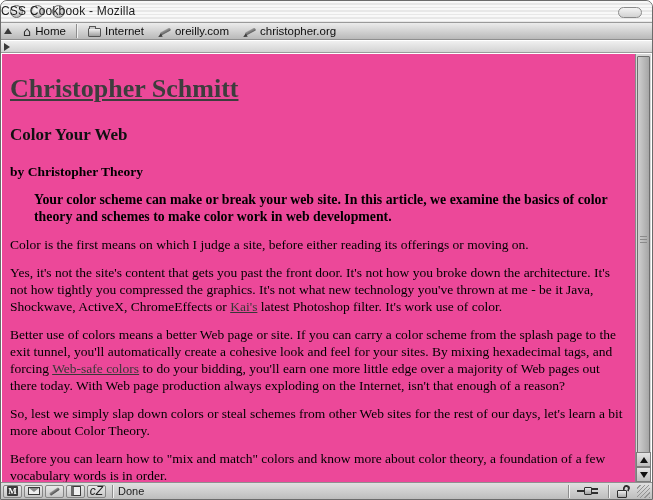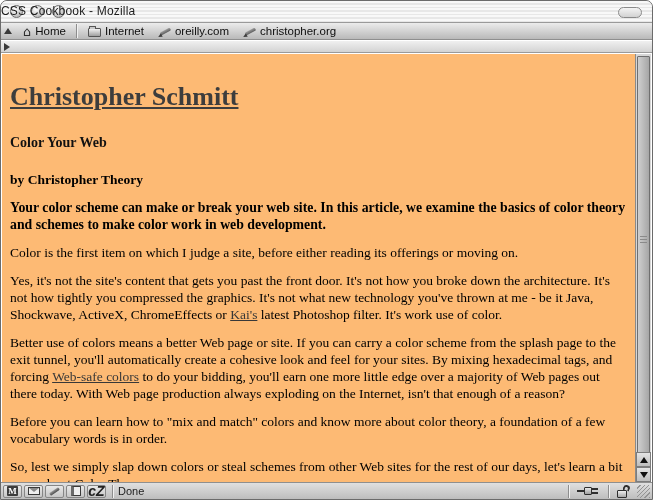--- a/index.html
+++ b/index.html
@@ -66,32 +66,32 @@
   
   .collapsed-bar{
     position:absolute;top:40px;left:0;right:0;height:12px;
     background:linear-gradient(#f0f0f0,#d3d3d3);
     border-bottom:1px solid #9a9a9a;
     display:flex;align-items:center;
   }
   
   .content{
     position:absolute;top:53px;left:1px;right:17px;bottom:17px;
-    background:#fdba74;overflow:hidden;
-    padding:12px 6px 0 8px;
+    background:#ec4899;overflow:hidden;
+    padding:4px 6px 0 8px;
     font-family:"Liberation Serif",serif;color:#000;
   }
   .content h1{
     margin:16px 0 0;font-size:26px;line-height:30px;font-weight:bold;
   }
   .content h1 a{color:#3d3d3d;text-decoration:underline;}
-  .content h2{margin:20px 0 17px;font-size:14px;line-height:22px;font-weight:bold;color:#111;}
+  .content h2{margin:20px 0 17px;font-size:17px;line-height:22px;font-weight:bold;color:#111;}
   .byline{margin:16px 0 0;font-size:14.5px;line-height:17px;font-weight:bold;}
   .content p{margin:11px 0 0;font-size:13.5px;line-height:17px;}
-  .content p.intro{font-weight:bold;font-size:13.8px;}
+  .content p.intro{font-weight:bold;font-size:13.8px;margin-left:24px;}
   .content p a{color:#383838;}
   
   .scrollbar{
     position:absolute;top:53px;right:1px;width:16px;bottom:17px;
     background:#d6d6d6;border-left:1px solid #8a8a8a;
   }
   .sb-thumb{
     position:absolute;top:2px;left:1px;right:1px;height:397px;
     background:linear-gradient(90deg,#cfcfcf,#a6a6a6);
     border:1px solid #6f6f6f;border-radius:1px;
@@ -121,21 +121,21 @@
     background:linear-gradient(#e9e9e9,#c6c6c6);
     display:flex;align-items:center;justify-content:center;padding:0;
   }
   .m-badge{width:11px;height:10px;background:#3c3c3c;color:#fff;
     font-family:"Liberation Serif",serif;font-weight:bold;font-size:9px;line-height:10px;text-align:center;border-radius:1px;}
   .mail-glyph{position:relative;width:12px;height:8px;background:#f0f0f0;border:1px solid #3a3a3a;}
   .mail-glyph::before{content:"";position:absolute;left:0;top:0;width:0;height:0;
     border-left:5px solid transparent;border-right:5px solid transparent;border-top:4px solid #8a8a8a;}
   .pen-glyph{width:11px;height:3px;background:linear-gradient(#9a9a9a,#4a4a4a);border-radius:1px;transform:rotate(-35deg);}
   .card-glyph{width:10px;height:10px;background:#efefef;border:1px solid #3a3a3a;border-left:3px solid #6a6a6a;border-radius:1px;}
-  .cz-glyph{font-size:14px;font-style:italic;font-weight:bold;color:#222;line-height:9px;}
+  .cz-glyph{font-size:12px;font-style:italic;font-weight:normal;color:#222;line-height:9px;}
   .sb-sep{width:2px;height:13px;margin:0 4px;
     border-left:1px solid #8d8d8d;border-right:1px solid #f1f1f1;}
   .status-text{flex:0 0 auto;}
   .sb-spring{flex:1 1 auto;}
   
   .plug-icon{position:relative;width:24px;height:10px;margin:0 3px;}
   .plug-icon .wire{position:absolute;left:0;top:4px;width:7px;height:2px;background:#2f2f2f;}
   .plug-icon .body{position:absolute;left:7px;top:1px;width:8px;height:8px;background:linear-gradient(#e8e8e8,#9f9f9f);border:1px solid #2f2f2f;border-radius:1px;}
   .plug-icon .prong1,.plug-icon .prong2{position:absolute;left:15px;width:6px;height:2px;background:#2f2f2f;}
   .plug-icon .prong1{top:2px;} .plug-icon .prong2{top:6px;}
@@ -187,29 +187,29 @@
   <div class="collapsed-bar">
     <div class="grippy-right"></div>
   </div>
 
   <div class="content">
     <h1><a href="#">Christopher Schmitt</a></h1>
     <h2>Color Your Web</h2>
     <p class="byline">by Christopher Theory</p>
     <p class="intro">Your color scheme can make or break your web site. In this article, we examine the basics of color theory and schemes to make color work in web development.</p>
 
-    <p><span>Color is the first item on which I judge a site, before either reading its offerings or moving on.</span></p>
+    <p><span>Color is the first means on which I judge a site, before either reading its offerings or moving on.</span></p>
 
     <p><span>Yes, it's not the site's content that gets you past the front door. It's not how you broke down the architecture. It's not how tightly you compressed the graphics. It's not what new technology you've thrown at me - be it Java, Shockwave, ActiveX, ChromeEffects or </span><a href="#">Kai's</a><span> latest Photoshop filter. It's work use of color.</span></p>
 
     <p><span>Better use of colors means a better Web page or site. If you can carry a color scheme from the splash page to the exit tunnel, you'll automatically create a cohesive look and feel for your sites. By mixing hexadecimal tags, and forcing </span><a href="#">Web-safe colors</a><span> to do your bidding, you'll earn one more little edge over a majority of Web pages out there today. With Web page production always exploding on the Internet, isn't that enough of a reason?</span></p>
 
+    <p><span>So, lest we simply slap down colors or steal schemes from other Web sites for the rest of our days, let's learn a bit more about Color Theory.</span></p>
+
     <p><span>Before you can learn how to "mix and match" colors and know more about color theory, a foundation of a few vocabulary words is in order.</span></p>
-
-    <p><span>So, lest we simply slap down colors or steal schemes from other Web sites for the rest of our days, let's learn a bit more about Color Theory.</span></p>
 
   </div>
 
   <div class="scrollbar">
     <div class="sb-thumb">
       <div class="sb-ridges"></div>
     </div>
     <div class="sb-btn sb-up">
         <div class="arr-up"></div>
       </div>

